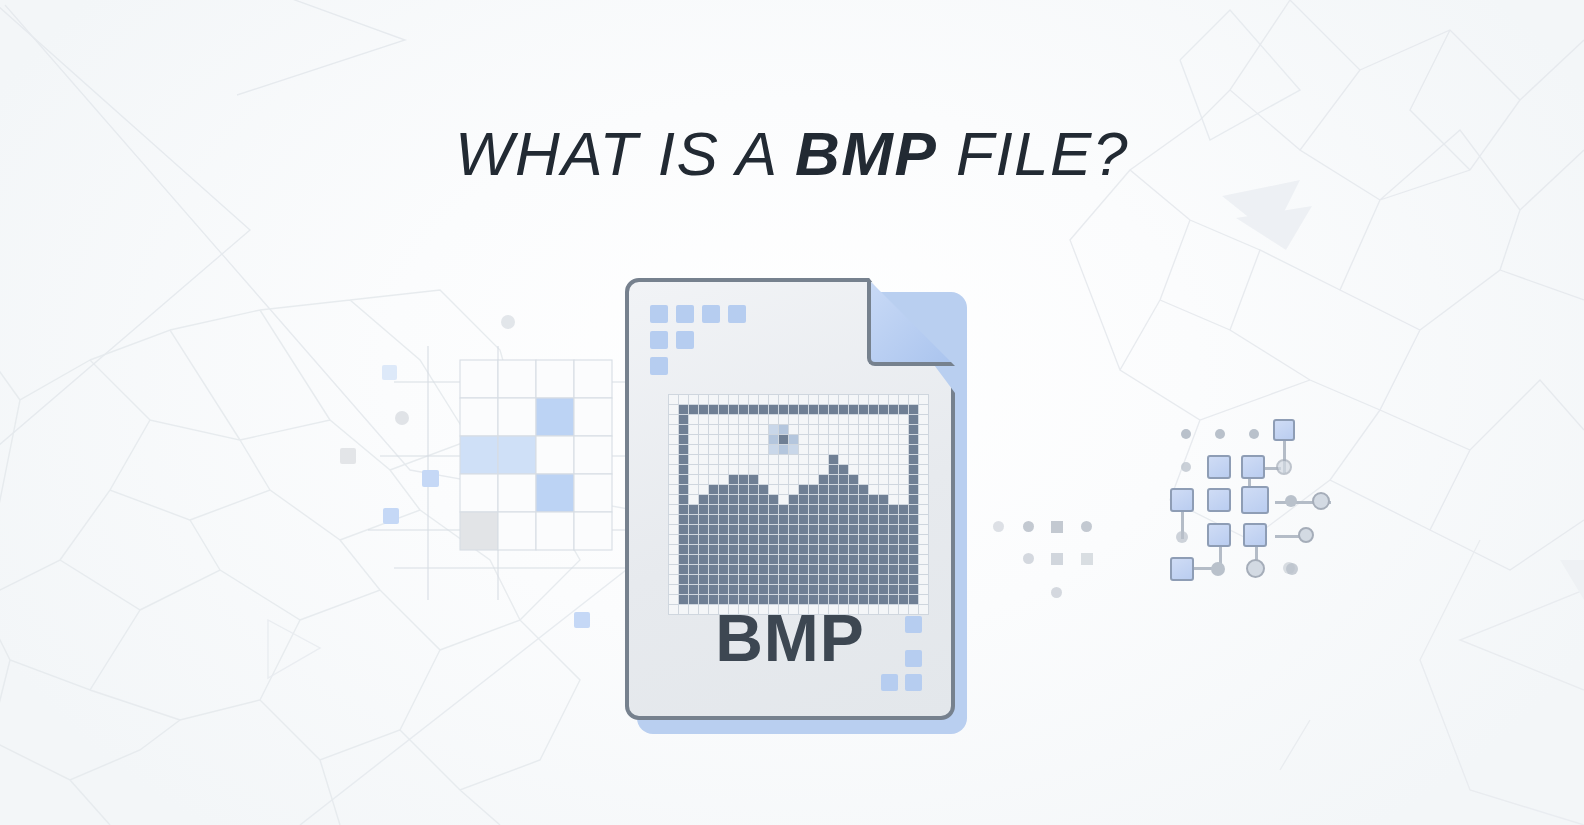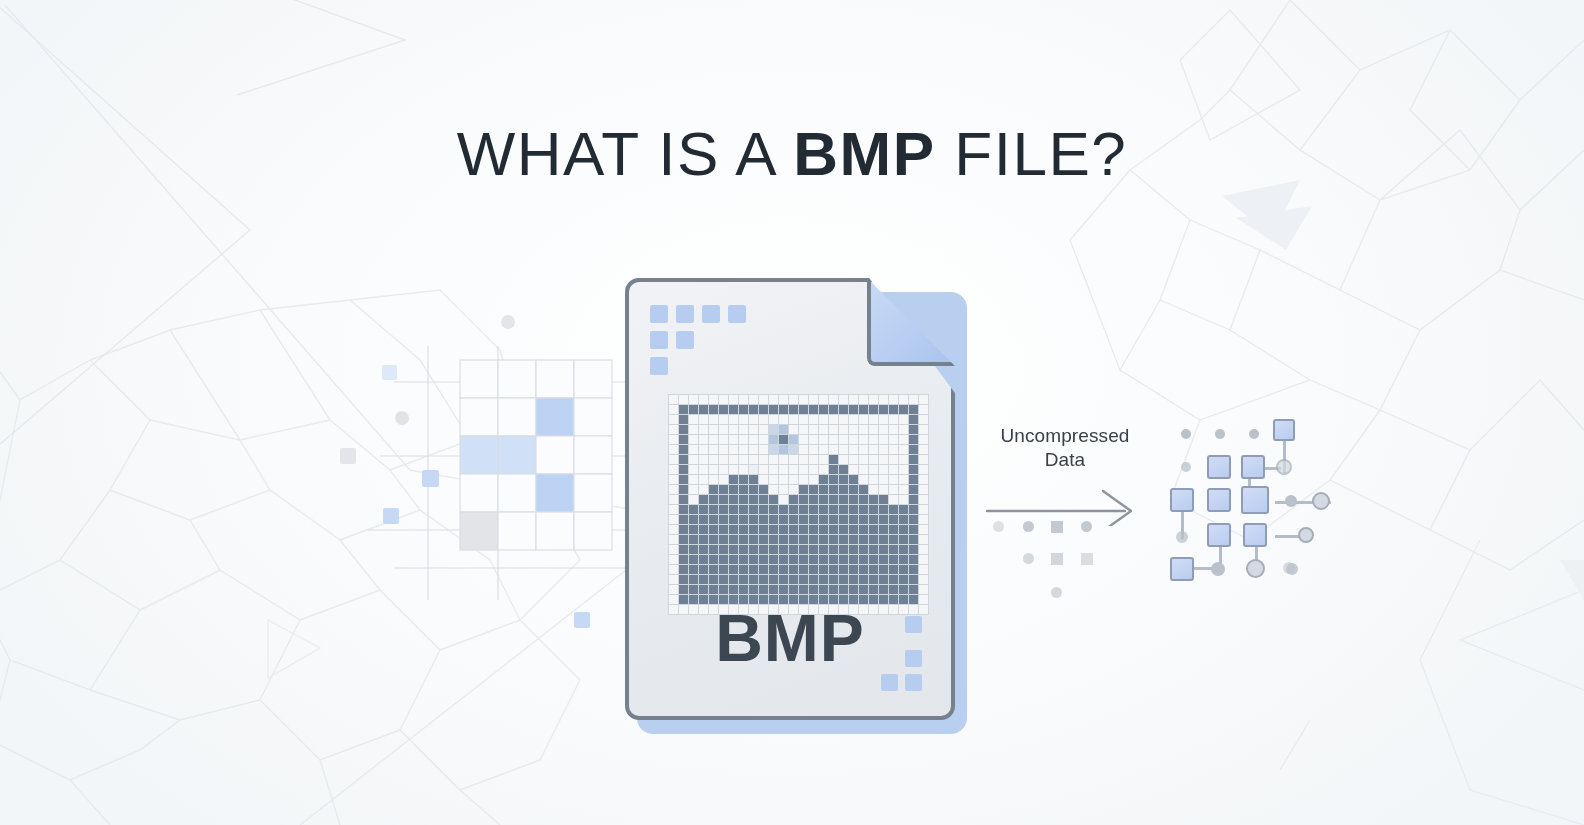--- a/index.html
+++ b/index.html
@@ -20,20 +20,21 @@
 
   
   #title {
     position:absolute; left:0; right:0; top:118px;
     text-align:center;
     font-size:62px;
     letter-spacing:1.5px;
     color:#222a33;
     font-weight:500;
     white-space:nowrap;
+    font-style:italic;
   }
   #title .bold { font-weight:800; }
 
   
   #left-decor { position:absolute; left:330px; top:300px; width:320px; height:360px; }
 
   
   #file-icon {
     position:absolute;
     left:625px; top:278px;
@@ -835,30 +836,20 @@
         <div style="background: rgb(244, 246, 248);"></div>
         <div style="background: rgb(244, 246, 248);"></div>
         <div style="background: rgb(244, 246, 248);"></div>
         <div style="background: rgb(244, 246, 248);"></div>
         <div style="background: rgb(244, 246, 248);"></div>
       </div>
 
     <div id="bmp-label">BMP</div>
   </div>
 
-  <div id="arrow-block">
-    <div id="arrow-label">
-      <div>Uncompressed</div>
-      <div>Data</div>
-    </div>
-    <svg id="arrow-svg" width="160" height="40" viewBox="0 0 160 40">
-      <line x1="2" y1="25" x2="140" y2="25" stroke="#8d949e" stroke-width="2.4" stroke-linecap="round"></line>
-      <polyline points="118,5 146,25 118,45" fill="none" stroke="#8d949e" stroke-width="2.4" stroke-linecap="round" stroke-linejoin="round"></polyline>
-    </svg>
-  </div>
 
   <div id="dot-matrix">
     <div class="dm circ" style="left:8px;  top:16px; width:11px; height:11px; opacity:.55;"></div>
     <div class="dm circ" style="left:38px; top:16px; width:11px; height:11px;"></div>
     <div class="dm" style="left:66px; top:16px; width:12px; height:12px;"></div>
     <div class="dm circ" style="left:96px; top:16px; width:11px; height:11px;"></div>
     <div class="dm circ" style="left:38px; top:48px; width:11px; height:11px; opacity:.7;"></div>
     <div class="dm" style="left:66px; top:48px; width:12px; height:12px; opacity:.75;"></div>
     <div class="dm" style="left:96px; top:48px; width:12px; height:12px; opacity:.6;"></div>
     <div class="dm circ" style="left:66px; top:82px; width:11px; height:11px; opacity:.7;"></div>

